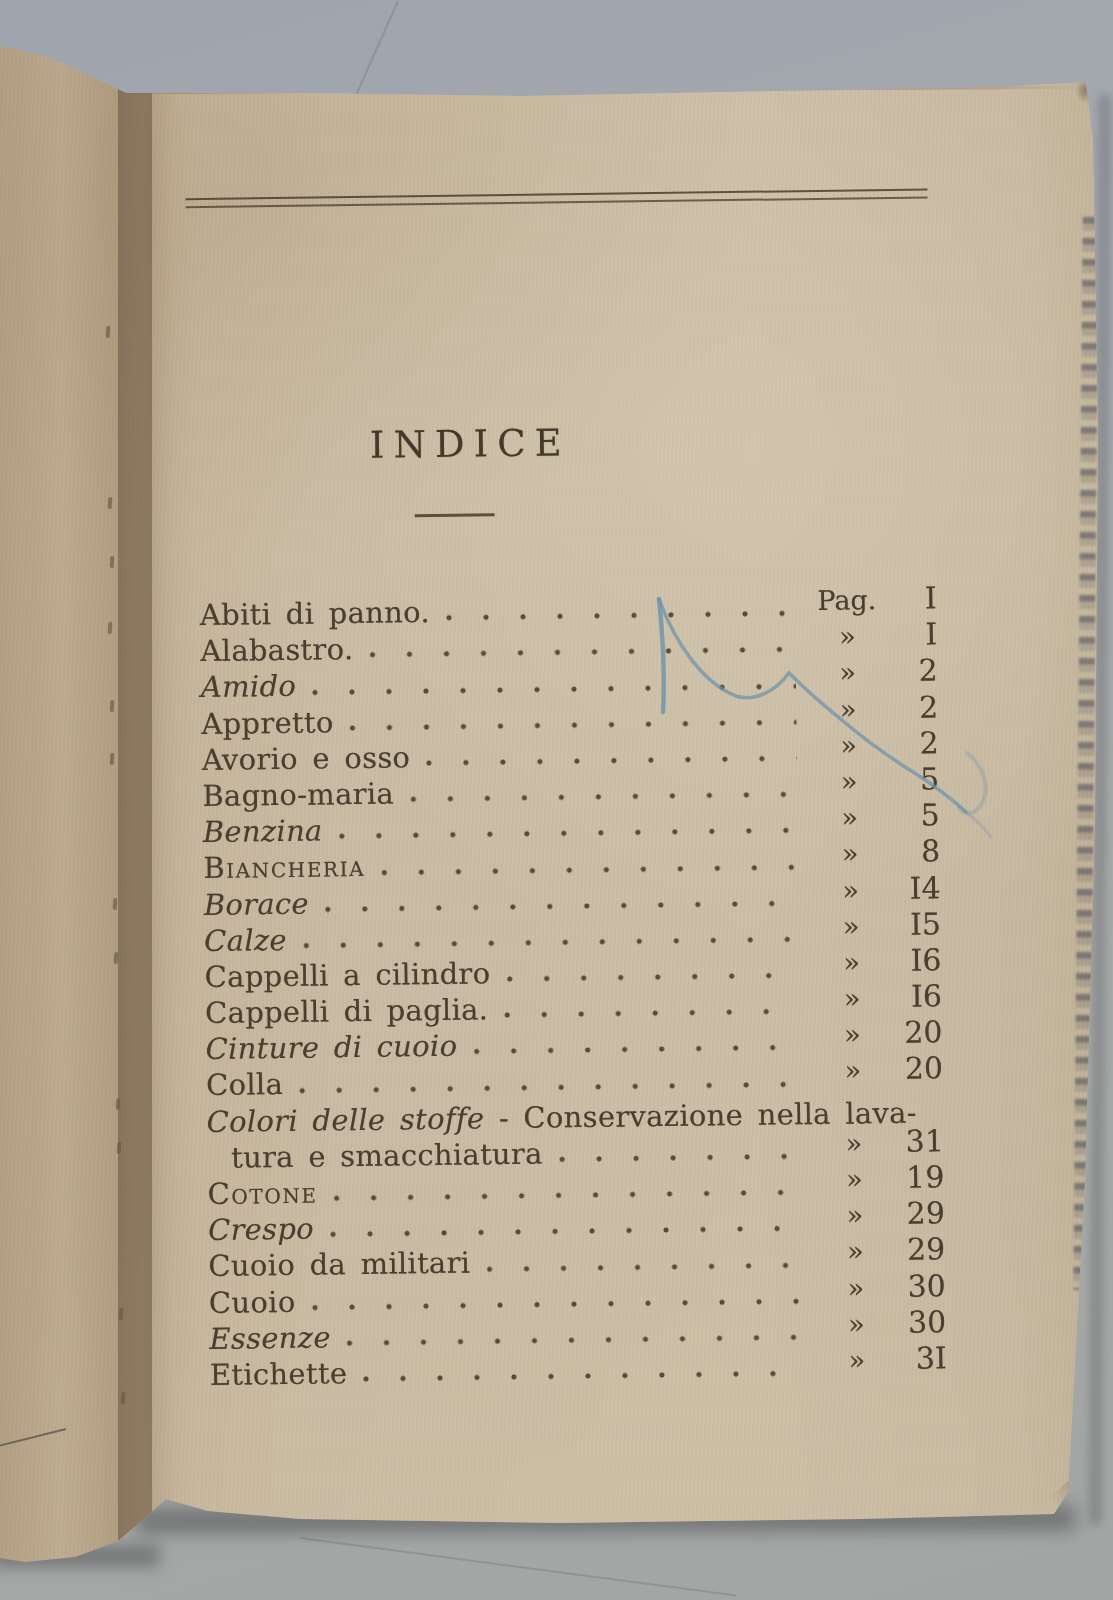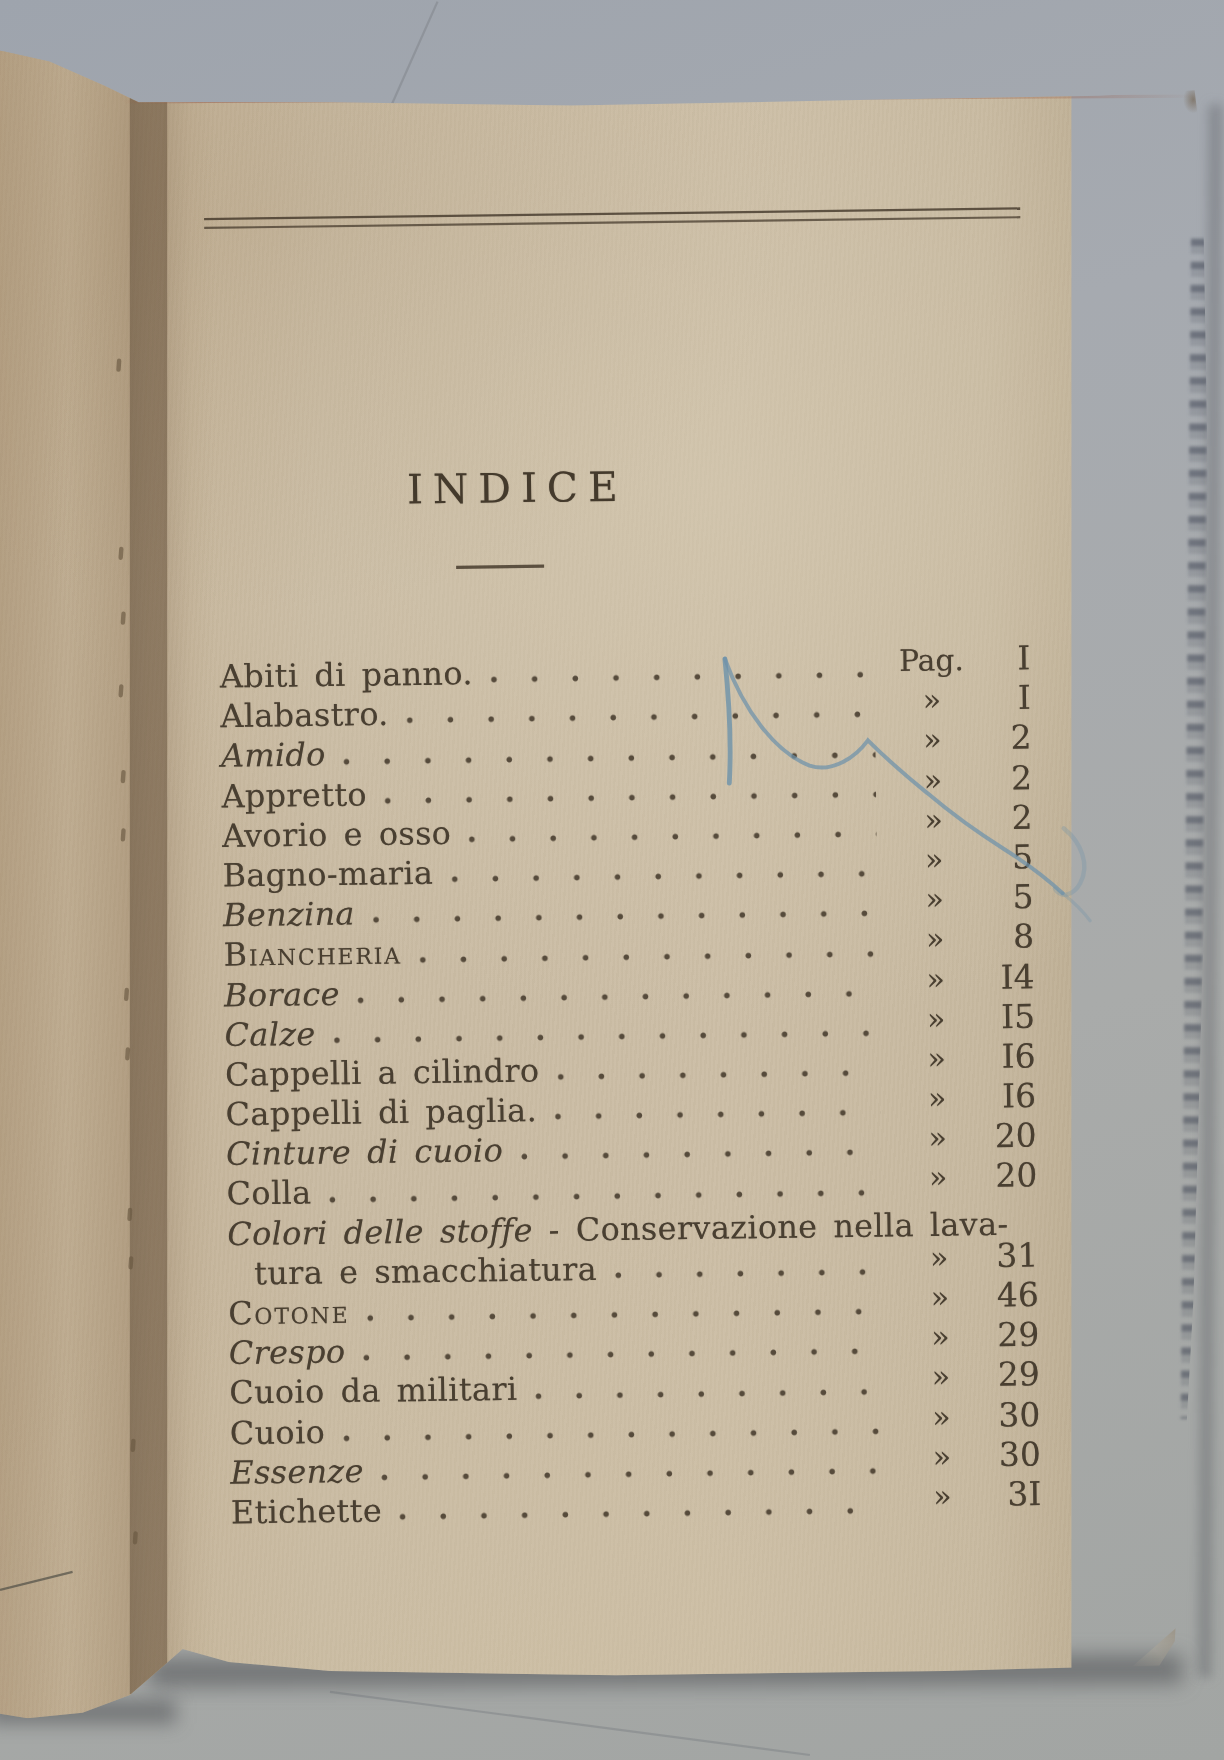--- a/index.html
+++ b/index.html
@@ -9,21 +9,21 @@
   
   .seam{position:absolute;background:rgba(125,129,135,.5);}
   .seam-top{left:352px;top:-8px;width:2px;height:110px;transform:rotate(24deg);transform-origin:bottom center;}
   .seam-bottom{left:300px;top:1537px;width:440px;height:2px;transform:rotate(7.5deg);transform-origin:left center;background:rgba(122,126,130,.45);}
   
   .shadow-bottom{position:absolute;left:135px;top:1506px;width:940px;height:26px;background:rgba(72,74,78,.55);filter:blur(9px);transform:rotate(-.2deg);}
   .shadow-left-curl{position:absolute;left:-10px;top:1545px;width:170px;height:22px;background:rgba(70,72,76,.5);filter:blur(8px);}
   .shadow-right{position:absolute;left:1094px;top:95px;width:12px;height:1430px;background:rgba(88,90,95,.4);filter:blur(5px);transform:rotate(.4deg);}
 
   
-  .book{position:absolute;left:0;top:0;width:974px;height:1600px;
+  .book{position:absolute;left:0;top:0;width:1113px;height:1600px;
     clip-path:polygon(0px 46px,45px 56px,95px 78px,126px 93px,300px 93px,520px 96px,780px 91px,1000px 87px,1086px 82px,1093px 140px,1098px 430px,1095px 820px,1085px 1180px,1068px 1492px,1054px 1514px,860px 1519px,560px 1523px,300px 1519px,208px 1511px,166px 1499px,148px 1515px,118px 1541px,75px 1557px,25px 1562px,0px 1558px);
     background:
       radial-gradient(900px 700px at 68% 28%,rgba(216,205,181,.45),rgba(216,205,181,0) 70%),
       radial-gradient(700px 520px at 24% 12%,rgba(158,133,99,.22),transparent 70%),
       radial-gradient(820px 600px at 52% 96%,rgba(208,194,165,.38),transparent 75%),
       repeating-linear-gradient(93deg,rgba(255,255,255,.018) 0 2px,rgba(60,45,25,.02) 2px 4px),
       linear-gradient(90deg,#b7a489 0%,#c4b398 11%,#c9bba3 30%,#ccbea6 68%,#c7b9a0 92%,#bfb096 100%);}
   
   .left-page{position:absolute;left:0;top:38px;width:152px;height:1530px;
     background:linear-gradient(90deg,rgba(170,146,114,.28) 0%,rgba(186,164,134,.12) 40%,rgba(140,115,85,.34) 78%,rgba(88,68,48,.5) 100%);}
@@ -197,21 +197,21 @@
           <div class="row indent">
             <span class="label roman">tura e smacchiatura</span>
             <span class="leader"></span>
             <span class="pagcol">»</span>
             <span class="numcol">31</span>
           </div>
           <div class="row">
             <span class="label smallcaps">Cotone</span>
             <span class="leader"></span>
             <span class="pagcol">»</span>
-            <span class="numcol">46</span>
+            <span class="numcol">19</span>
           </div>
           <div class="row">
             <span class="label italic">Crespo</span>
             <span class="leader"></span>
             <span class="pagcol">»</span>
             <span class="numcol">29</span>
           </div>
           <div class="row">
             <span class="label roman">Cuoio da militari</span>
             <span class="leader"></span>

